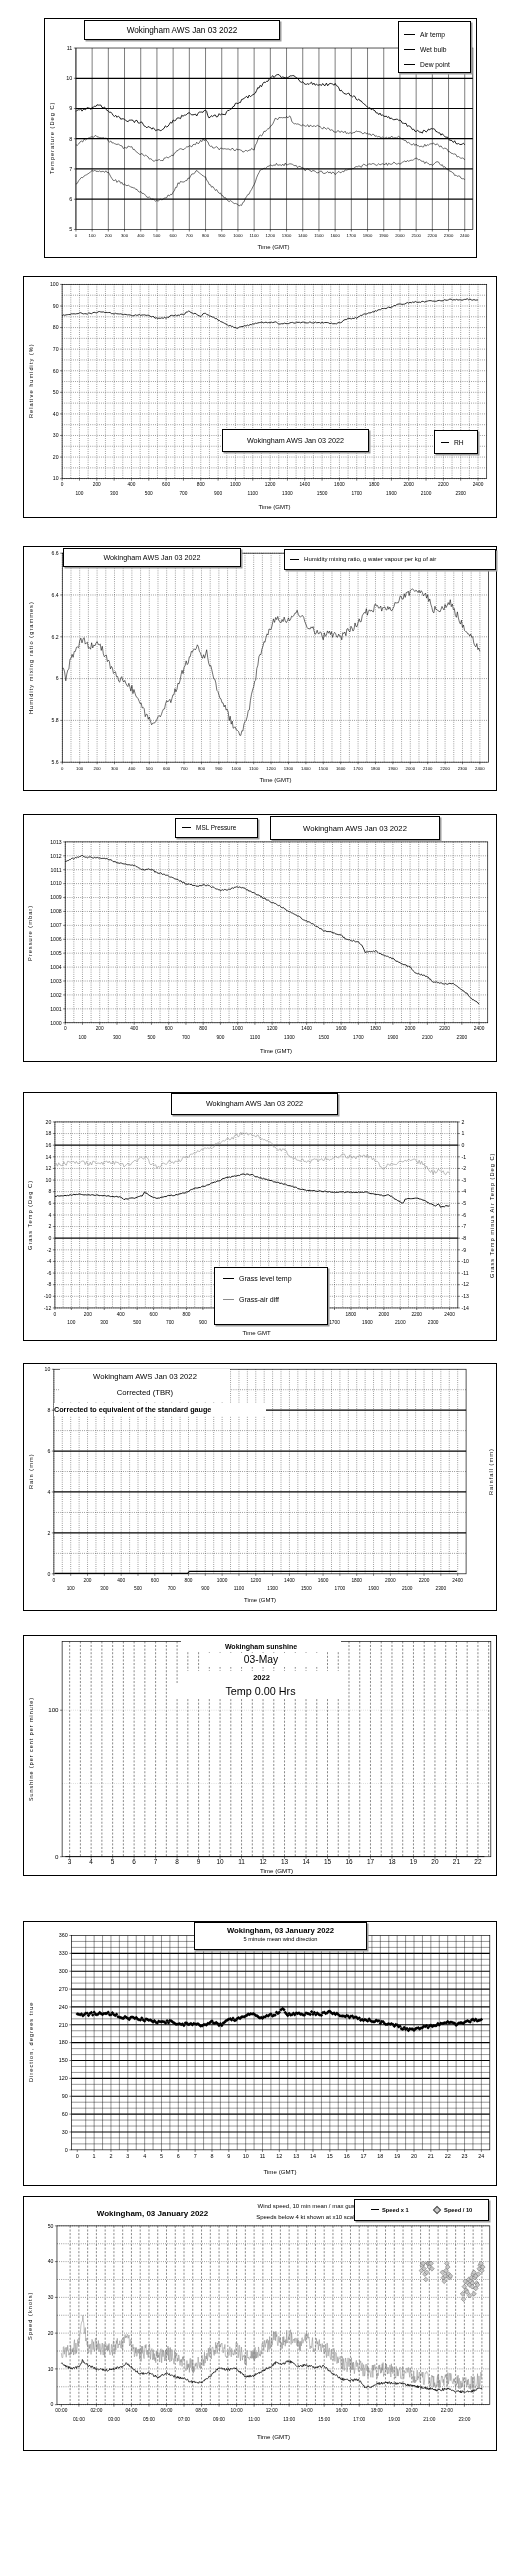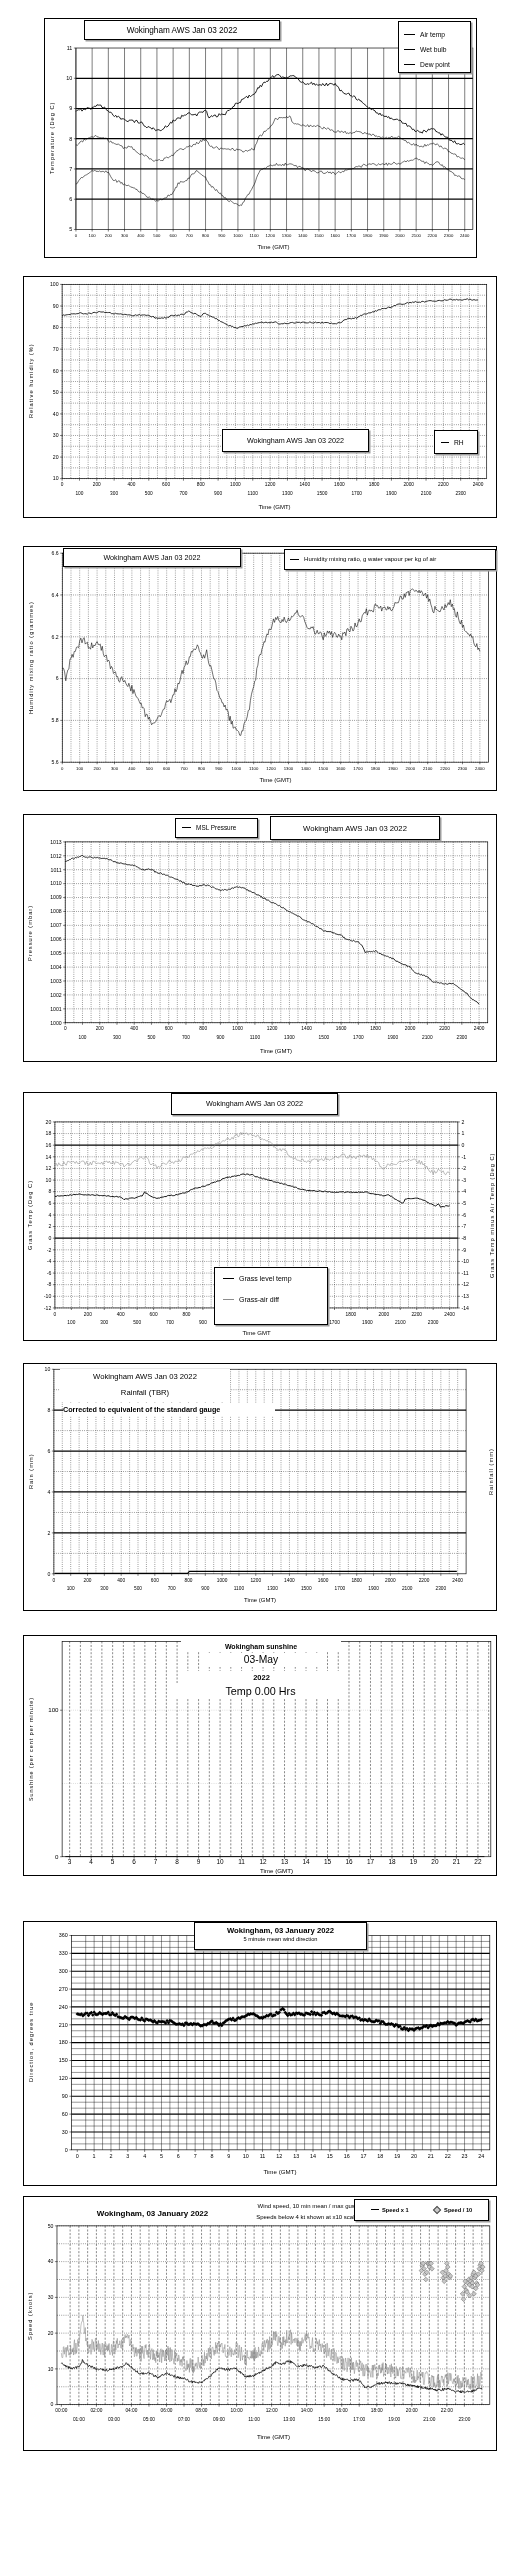--- a/index.html
+++ b/index.html
@@ -851,23 +851,23 @@
           <text x="826.0408163265306" y="432" text-anchor="middle" font-size="9.3">2400</text>
         </g>
         <path d="M60.0 200.4L62.4 200.8L64.8 199.0L67.2 199.7L69.6 199.8L72.1 199.3L74.5 199.5L77.0 199.4L79.5 198.5L82.0 199.2L84.5 198.4L87.0 199.0L89.4 196.9L91.9 198.4L94.3 197.7L96.7 196.4L99.1 197.4L101.5 196.6L104.0 196.9L106.5 195.9L108.9 196.0L111.4 196.8L113.9 197.2L116.4 197.8L118.9 197.3L121.4 197.8L123.8 197.5L126.3 197.3L128.7 198.3L131.2 197.3L133.7 197.3L136.1 198.4L138.6 198.6L141.0 197.5L143.5 197.9L145.9 199.1L148.4 198.8L150.8 198.9L153.3 199.4L155.8 198.5L158.1 199.2L160.5 200.2L162.9 199.1L165.3 199.7L167.8 200.9L170.3 200.7L172.8 200.7L175.3 201.4L177.7 200.8L180.2 200.4L182.7 202.1L185.2 201.1L187.7 201.7L189.8 203.8L191.9 204.7L194.1 206.9L197.2 205.1L199.7 205.3L202.2 205.9L204.7 204.0L207.2 203.7L209.7 203.4L212.1 203.7L214.6 204.3L217.1 203.0L219.6 202.1L222.0 200.9L224.4 200.4L226.8 199.3L229.2 199.9L231.6 196.2L234.0 191.9L236.5 194.2L239.0 194.6L241.5 197.6L244.0 199.0L246.5 200.3L249.0 201.6L251.5 202.6L253.6 202.6L255.8 203.7L257.9 204.5L260.4 203.7L263.0 203.8L265.6 202.3L268.1 202.0L270.7 201.6L273.2 200.7L275.8 201.0L278.3 199.2L280.9 198.6L283.4 199.1L285.6 197.7L287.7 199.0L289.8 199.1L292.5 198.7L295.1 196.7L297.8 197.5L300.3 196.3L302.8 195.4L305.3 195.1L307.8 193.8L310.3 194.0L312.8 194.0L315.3 192.0L317.7 191.8L320.1 190.5L322.5 188.3L324.9 187.1L327.4 186.6L329.9 185.2L332.4 184.1L334.9 184.3L337.3 184.2L339.8 183.2L342.3 183.4L344.8 181.3L347.3 180.5L349.7 181.2L352.1 180.5L354.4 178.8L356.8 178.1L359.3 177.9L361.8 175.8L364.3 174.3L366.8 174.1L369.3 172.6L371.7 173.2L374.2 170.7L376.7 170.6L379.2 170.3L381.6 169.8L384.0 167.0L386.4 165.9L388.8 165.5L391.2 164.3L393.7 163.5L396.2 163.5L398.7 162.8L401.2 163.7L403.7 161.5L406.1 161.7L408.6 160.7L411.1 161.3L413.5 160.5L415.9 159.7L418.3 160.1L420.7 158.0L422.8 157.6L424.9 157.0L427.1 157.2L429.7 158.7L432.4 157.0L435.0 157.3L437.7 159.1L440.4 158.5L443.0 157.8L445.4 159.4L447.8 161.7L450.2 162.7L452.6 162.2L455.1 163.6L457.6 164.8L460.0 164.2L462.5 166.6L465.0 165.3L467.5 167.1L470.0 167.1L472.5 168.5L474.9 168.7L477.3 169.7L479.7 169.6L482.1 170.5L484.5 172.5L487.0 172.3L489.5 173.3L492.0 173.1L494.4 173.7L496.9 175.5L499.4 174.7L501.9 176.1L504.4 177.2L506.9 175.9L509.3 178.3L511.6 179.2L514.0 179.7L516.4 179.8L518.9 180.8L521.4 180.9L523.9 182.9L526.4 182.5L528.8 182.9L531.3 185.5L533.8 185.8L536.3 186.8L538.8 186.9L541.2 186.6L543.6 187.7L546.0 188.0L548.4 189.6L550.8 188.8L553.3 189.1L555.8 189.2L558.3 189.5L560.8 189.5L563.2 189.0L565.7 190.4L568.2 190.6L570.7 190.9L573.1 189.4L575.6 190.1L578.1 190.9L580.5 191.7L583.0 190.4L585.4 190.4L587.9 191.7L590.3 191.9L592.8 191.0L595.2 192.2L597.7 192.3L600.2 192.6L602.6 192.3L605.1 192.8L607.5 192.2L610.0 192.8L612.4 191.6L614.9 191.7L617.3 191.8L619.8 191.3L622.3 193.2L624.7 192.3L627.2 191.7L629.6 191.7L632.1 192.9L634.5 191.7L637.0 193.2L639.4 192.4L641.9 193.1L644.4 192.4L646.8 193.2L649.3 191.7L651.7 192.7L654.2 192.3L656.6 192.4L659.1 193.0L661.5 191.8L664.0 191.7L666.4 192.1L668.8 193.8L671.2 194.7L673.6 195.3L676.0 195.1L678.5 195.5L681.0 196.4L683.5 196.9L686.0 196.7L688.4 196.9L690.9 198.1L693.4 197.6L695.9 199.2L698.4 199.5L700.8 199.1L703.2 198.2L705.5 197.4L707.9 197.4L710.4 200.1L712.9 200.0L715.4 201.7L717.9 204.6L720.4 206.0L722.8 206.8L725.3 208.7L727.8 209.7L730.3 210.7L732.7 213.4L735.1 213.6L737.5 210.8L739.9 205.6L742.3 205.6L744.8 204.6L747.3 204.7L749.8 205.0L752.3 204.9L754.8 204.7L757.2 204.3L759.7 203.9L762.2 203.9L764.6 204.0L767.0 205.4L769.4 205.7L771.8 206.5L774.3 207.8L776.7 208.1L779.2 208.9L781.7 211.8L784.2 212.1L786.7 214.6L789.2 214.7L791.6 215.3L794.1 217.1L796.5 218.3L798.9 219.1L801.3 217.3L803.7 215.2L806.1 216.6L808.5 221.7L811.0 220.4L813.5 220.2L816.0 220.7L818.5 218.4L821.0 218.8L823.5 219.5L826.0 218.5" fill="none" stroke="#000" stroke-width="1.8" stroke-linejoin="round" clip-path="url(#clip4)"></path>
         <path d="M60.0 139.5L62.5 136.5L64.9 141.9L67.4 135.3L69.8 139.6L72.3 140.4L74.7 141.2L77.2 133.2L79.6 137.9L82.1 140.0L84.6 132.5L87.0 132.8L89.5 134.5L91.9 133.2L94.4 133.2L96.8 132.9L99.3 136.5L101.7 132.5L104.2 136.7L106.6 136.4L109.1 134.9L111.6 132.3L114.0 131.8L116.5 132.4L118.9 138.8L121.4 132.6L123.8 138.7L126.3 140.0L128.7 134.0L131.2 139.6L133.7 132.0L136.1 132.8L138.6 134.7L141.0 137.1L143.5 135.7L145.9 136.2L148.4 137.5L150.8 133.9L153.3 138.8L155.8 132.4L158.2 133.1L160.7 131.9L163.1 135.6L165.6 131.9L168.0 136.6L170.5 136.4L172.9 131.7L175.4 138.4L177.9 132.7L180.3 134.7L182.8 134.4L185.2 138.4L187.7 137.3L189.8 136.9L191.9 137.0L194.1 143.4L196.6 140.7L199.2 138.8L201.7 135.7L204.3 139.6L206.8 139.4L209.4 135.1L211.9 133.5L214.5 130.8L217.0 131.0L219.6 132.9L222.0 128.3L224.4 125.8L226.8 123.7L229.2 125.4L231.6 128.2L234.0 126.4L236.5 122.3L239.0 125.8L241.5 128.5L244.0 137.0L246.5 139.6L249.0 137.0L251.5 139.3L253.6 140.1L255.8 139.2L257.9 146.3L260.4 142.3L263.0 143.7L265.6 142.6L268.1 136.3L270.7 136.0L273.2 137.1L275.8 138.6L278.3 136.4L280.9 131.3L283.4 130.7L285.8 135.1L288.2 133.4L290.6 136.8L293.0 132.2L295.5 132.3L298.0 133.6L300.5 129.0L302.9 133.2L305.4 131.1L307.9 125.3L310.4 123.7L312.9 125.5L315.3 122.4L317.7 126.0L320.1 123.3L322.5 119.1L324.9 118.5L327.4 118.4L329.9 116.0L332.4 116.3L334.9 115.2L337.3 111.3L339.8 114.1L342.3 112.0L344.8 108.5L347.3 110.4L349.7 106.5L352.1 106.5L354.4 107.5L356.8 105.9L359.3 108.1L361.8 105.3L364.3 108.2L366.8 105.6L369.3 104.1L371.7 97.7L374.2 98.8L376.7 95.7L379.2 100.2L381.6 96.5L384.0 94.2L386.4 92.1L388.8 93.3L391.2 91.7L393.7 88.1L396.2 87.2L398.7 90.7L401.2 90.0L403.7 85.8L406.1 89.4L408.6 82.6L411.1 80.7L413.5 80.0L415.9 85.4L418.3 82.6L420.7 76.1L422.8 81.0L424.9 76.9L427.1 79.5L429.7 78.4L432.4 77.2L435.0 81.7L437.7 79.3L440.4 78.1L443.0 82.8L445.4 82.2L447.8 83.0L450.2 85.4L452.6 81.4L455.1 82.5L457.6 88.2L460.0 90.2L462.5 88.4L465.0 91.0L467.5 90.0L470.0 93.1L472.5 91.9L474.9 95.4L477.3 94.4L479.7 96.0L482.1 98.7L484.5 105.0L487.0 104.2L489.5 107.5L492.0 110.6L494.4 110.9L496.9 107.6L499.4 112.7L501.9 108.0L504.4 109.2L506.9 109.9L509.3 112.1L511.6 119.7L514.0 120.5L516.4 124.4L518.9 123.7L521.4 126.4L523.9 128.0L526.4 125.1L528.8 129.8L531.3 130.4L533.8 130.5L536.3 132.8L538.8 128.7L541.2 128.0L543.6 133.0L546.0 132.3L548.4 134.5L550.8 131.3L553.3 132.0L555.8 135.0L558.3 129.4L560.8 129.5L563.2 127.5L565.7 128.6L568.2 128.3L570.7 133.0L573.1 129.4L575.5 129.0L577.9 127.2L580.3 131.0L582.8 130.4L585.2 124.6L587.7 129.5L590.2 127.7L592.7 130.6L595.2 128.7L597.6 128.4L600.1 126.1L602.6 125.4L605.0 122.6L607.4 124.3L609.8 126.0L612.2 123.9L614.7 122.0L617.2 118.4L619.6 118.5L622.1 118.7L624.6 124.7L627.1 126.0L629.6 126.1L632.0 120.0L634.5 123.2L636.9 126.4L639.3 122.7L641.7 123.9L644.1 127.8L646.6 123.0L649.1 122.7L651.6 120.6L654.0 121.9L656.5 124.0L659.0 120.0L661.5 121.3L664.0 124.8L666.4 118.8L668.8 125.6L671.2 123.4L673.6 123.0L676.0 129.4L678.5 126.5L681.0 132.1L683.5 132.6L686.0 132.6L688.4 135.0L690.9 142.8L693.4 143.1L695.9 147.1L698.4 146.7L700.8 144.6L703.2 143.6L705.5 137.5L707.9 137.9L710.4 140.9L712.9 135.7L715.4 138.1L717.9 138.0L720.4 138.7L722.8 138.8L725.3 136.2L727.8 132.8L730.3 132.2L732.7 132.7L735.1 133.6L737.5 132.5L739.9 129.8L742.3 132.7L744.8 129.7L747.3 128.3L749.8 131.2L752.3 130.1L754.8 128.9L757.2 127.9L759.7 128.9L762.2 132.8L764.6 136.7L767.0 130.2L769.4 138.2L771.8 132.2L774.3 139.6L776.7 137.1L779.2 144.9L781.7 141.7L784.2 147.1L786.7 151.8L789.2 154.0L791.6 149.6L794.1 158.0L796.5 150.5L798.9 155.3L801.3 153.6L803.7 147.8L806.1 149.1L808.5 151.6L811.0 154.0L813.5 150.8L816.0 156.8L818.5 158.6L821.0 153.8L823.5 152.8L826.0 156.4" fill="none" stroke="#8c8c8c" stroke-width="1.1" stroke-linejoin="round" clip-path="url(#clip4)"></path>
       </svg>
     </div>
 
   <div class="chart" id="c5" style="left:23px;top:1354px;width:474px;height:248px;">
     <div class="ov bgw" style="left:36px;top:5.2px;width:170px;height:33px;text-align:center;font-size:7.7px;line-height:15.5px;">
       <div>Wokingham AWS Jan 03 2022</div>
-      <div>Rainfall (TBR)</div>
-    </div>
-    <div class="ov bgw" style="left:39px;top:39px;width:212px;height:13.4px;font-weight:bold;font-size:7.2px;line-height:13.4px;">Corrected to equivalent of the standard gauge</div>
+      <div>Corrected (TBR)</div>
+    </div>
+    <div class="ov bgw" style="left:30px;top:39px;width:212px;height:13.4px;font-weight:bold;font-size:7.2px;line-height:13.4px;">Corrected to equivalent of the standard gauge</div>
     <div class="ov vlab" style="left:1.5px;top:5.2px;width:9.3px;height:205px;">Rain (mm)</div>
     <div class="ov vlab" style="left:462px;top:5.2px;width:9.3px;height:205px;">Rainfall (mm)</div>
     <div class="ov xcap" style="left:30px;top:233px;width:412px;">Time (GMT)</div>
   <svg width="473" height="247" viewBox="0 0 918 479">
         <defs>
           <clipPath id="clip5">
             <rect x="57" y="9" width="802" height="399"></rect>
           </clipPath>
         </defs>
         <g>

